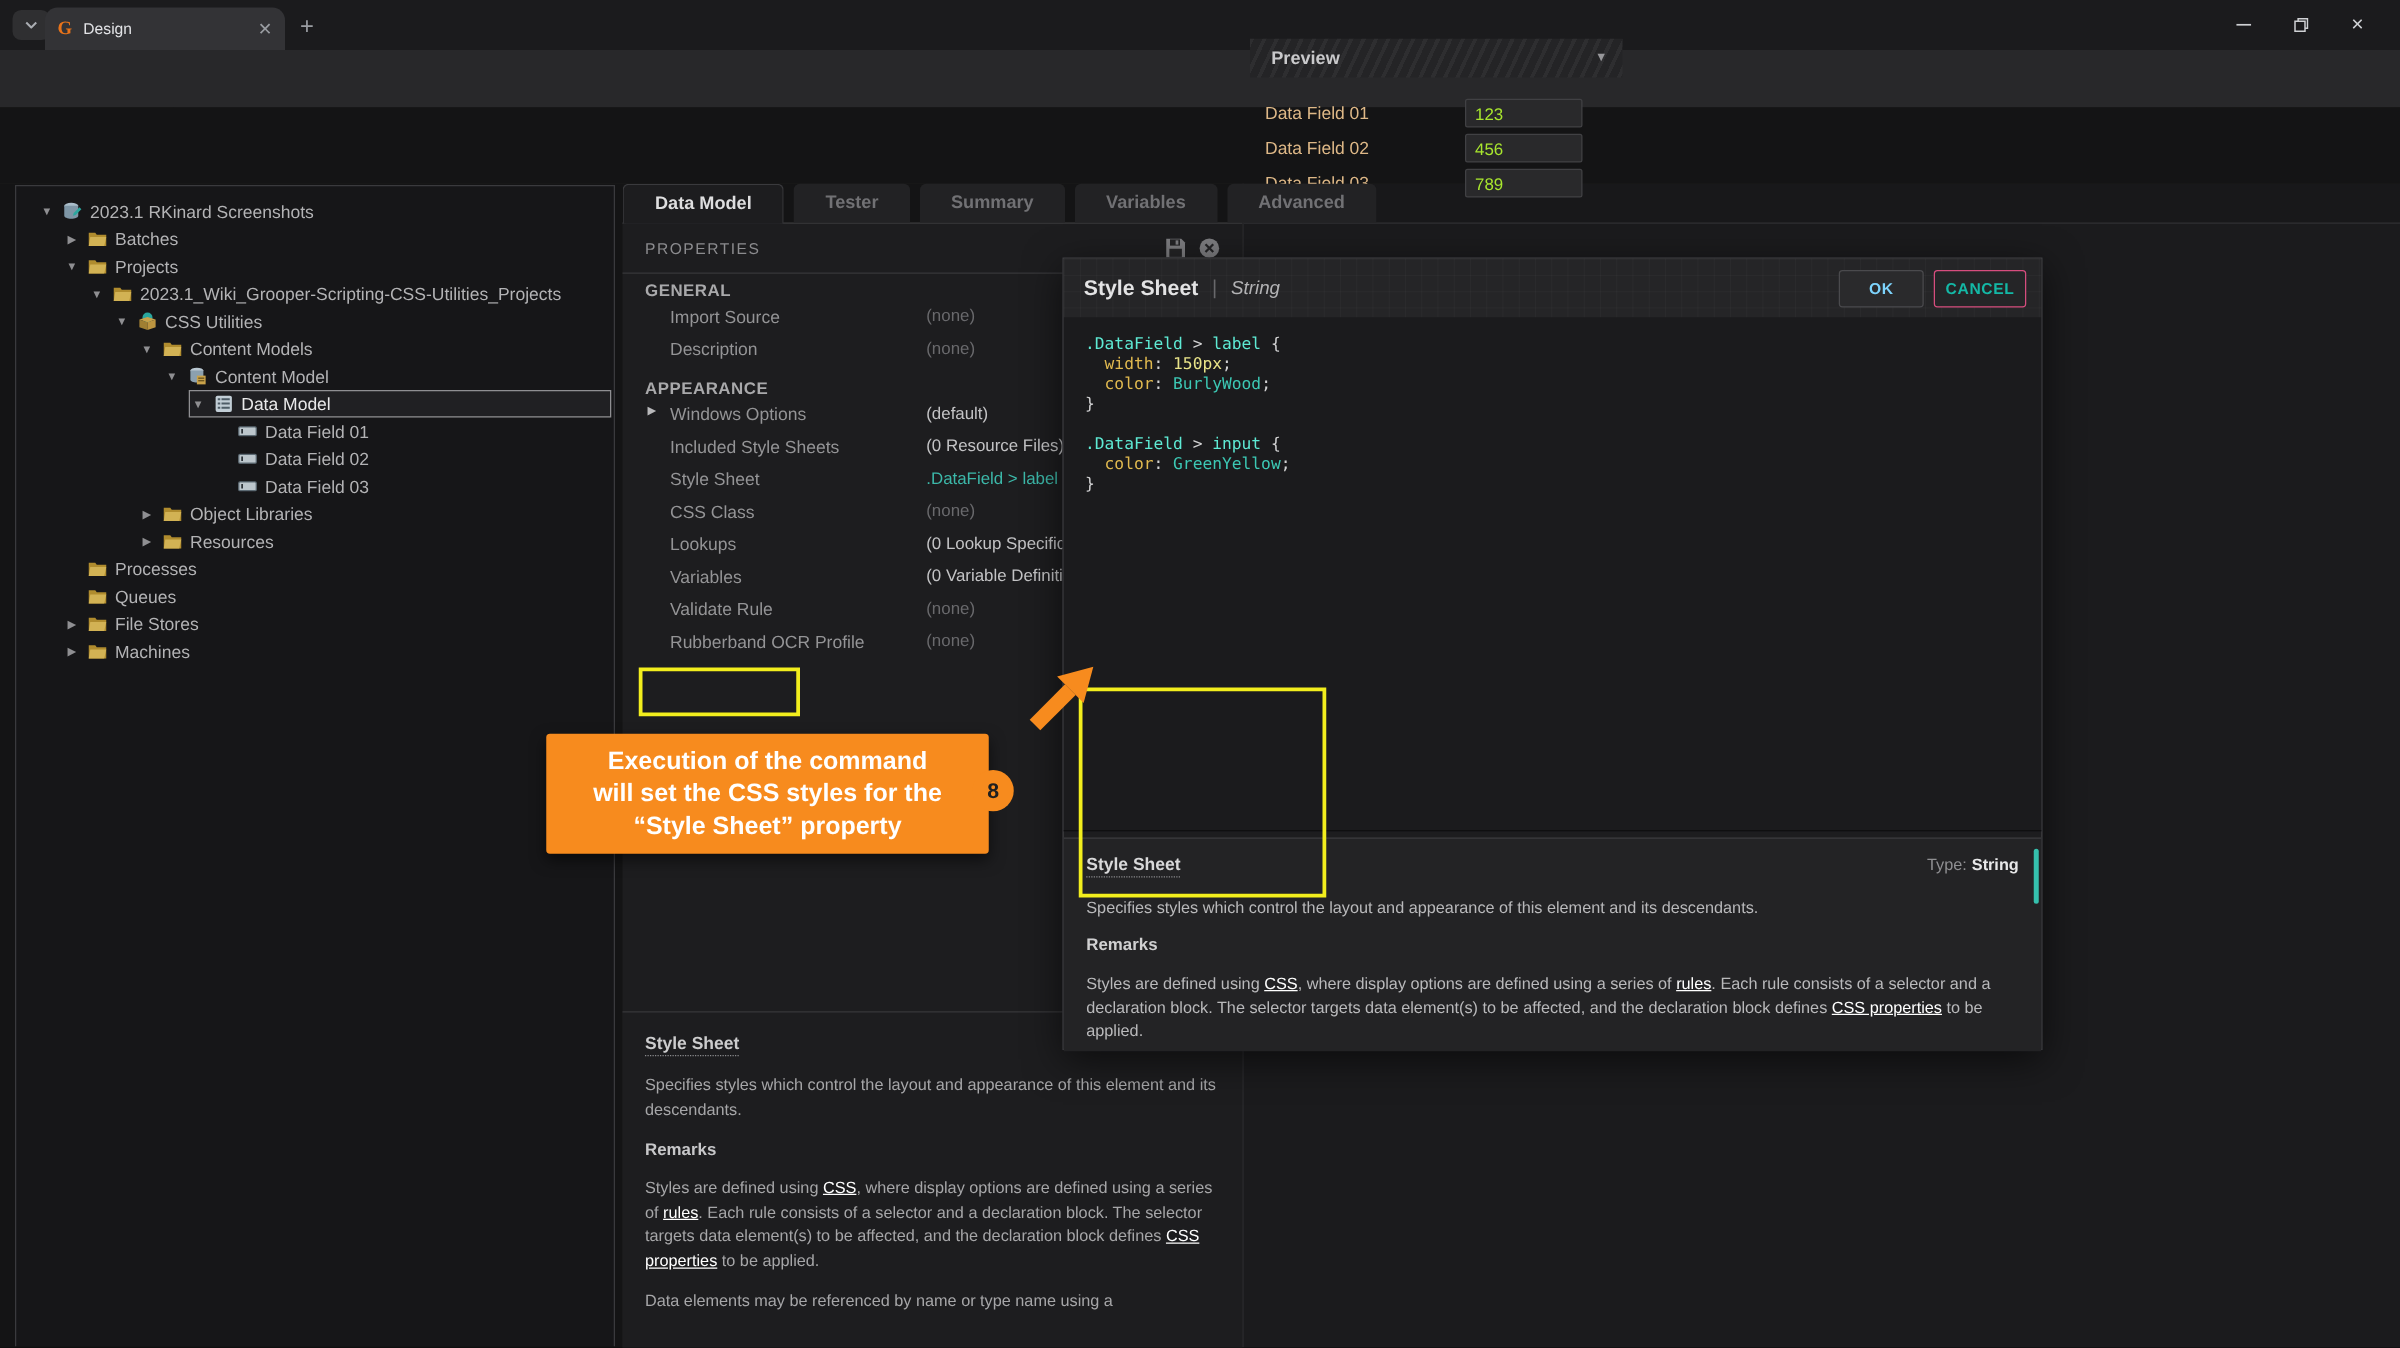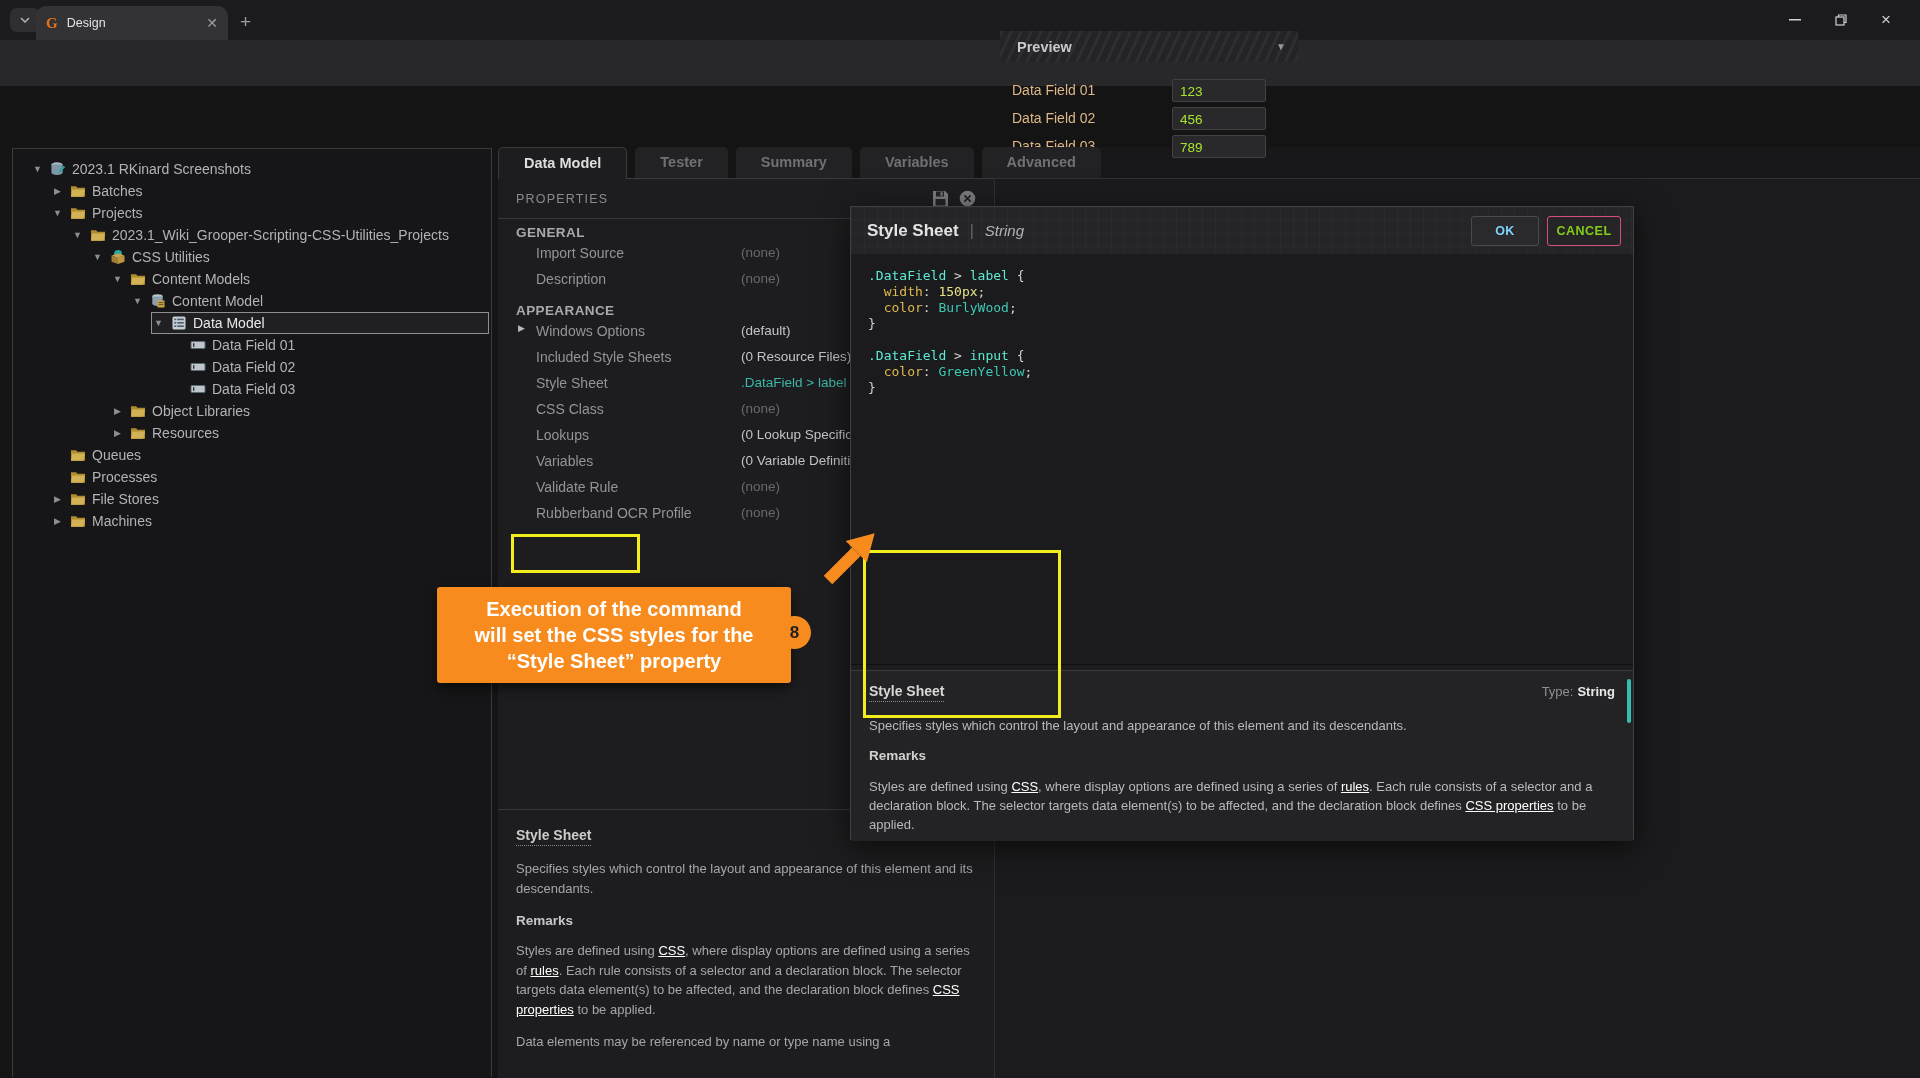--- a/index.html
+++ b/index.html
@@ -105,21 +105,21 @@
       box-sizing:border-box;z-index:20;box-shadow:0 8px 30px rgba(0,0,0,.6);}
   .dlg-title{height:47px;background-color:#252527;display:flex;align-items:center;padding:0 12px 0 16px;box-sizing:border-box;
       background-image:linear-gradient(rgba(255,255,255,.025) 1px,transparent 1px),linear-gradient(90deg,rgba(255,255,255,.025) 1px,transparent 1px);
       background-size:13px 13px;}
   .dlg-name{color:#e3e3e4;font-size:17px;font-weight:bold;}
   .dlg-sep{color:#68686b;margin:0 11px;font-size:16px;}
   .dlg-type{color:#b3b3b5;font-size:15px;font-style:italic;}
   .dlg-btns{margin-left:auto;display:flex;gap:8px;}
   .dbtn{height:28px;border-radius:3px;font-size:12.5px;font-weight:bold;display:flex;align-items:center;justify-content:center;letter-spacing:.5px;}
   .dbtn.ok{width:66px;background:#2a2a2c;border:1px solid #4a4a4d;color:#7dd3fc;}
-  .dbtn.cancel{width:72px;background:#252527;border:1px solid #d64d7e;color:#84cc16;}
+  .dbtn.cancel{width:72px;background:#252527;border:1px solid #d64d7e;color:#14b8a6;}
   .dlg-editor{height:410px;background:#1b1b1d;border-bottom:1px solid #0f0f10;position:relative;}
   .code{position:absolute;left:17px;top:14px;font-family:"DejaVu Sans Mono",monospace;font-size:13px;line-height:16px;white-space:pre;}
   .tk-sel{color:#5eead4;} .tk-pun{color:#d2d2d3;} .tk-prop{color:#e0b94f;} .tk-num{color:#e8e388;} .tk-val{color:#3cc8b4;}
   .dlg-help{height:171px;margin-top:5px;background:#232325;border-top:1px solid #3c3c3f;box-sizing:border-box;
       padding:12px 18px;overflow:hidden;position:relative;}
   .dh-row{display:flex;align-items:baseline;justify-content:space-between;}
   .dh-head{display:inline-block;color:#d8d8d9;font-size:14px;font-weight:bold;border-bottom:1px dotted #8a8a8c;padding-bottom:2px;}
   .dh-type{font-size:13px;color:#8f8f92;}
   .dh-type b{color:#e8e8e9;margin-left:4px;}
   .dh-p{color:#b9b9bb;font-size:13px;line-height:19px;margin-top:14px;}
@@ -502,34 +502,34 @@
       <div class="tree-row">
         <span style="width: 38px; flex: 0 0 auto;"></span>
         <div class="row-body">
           <span class="tw"></span>
           <span class="tico">
             <svg width="16" height="16" viewBox="0 0 16 16">
               <path d="M1 3.2h5.2l1.2 1.6H15v9H1z" fill="#b08c2e"></path>
               <path d="M2.2 6.6H15l-1.6 7.2H1z" fill="#d2b254"></path>
             </svg>
           </span>
+          <span class="tlabel">Processes</span>
+        </div>
+      </div>
+      <div class="tree-row">
+        <span style="width: 38px; flex: 0 0 auto;"></span>
+        <div class="row-body">
+          <span class="tw"></span>
+          <span class="tico">
+            <svg width="16" height="16" viewBox="0 0 16 16">
+              <path d="M1 3.2h5.2l1.2 1.6H15v9H1z" fill="#b08c2e"></path>
+              <path d="M2.2 6.6H15l-1.6 7.2H1z" fill="#d2b254"></path>
+            </svg>
+          </span>
           <span class="tlabel">Queues</span>
-        </div>
-      </div>
-      <div class="tree-row">
-        <span style="width: 38px; flex: 0 0 auto;"></span>
-        <div class="row-body">
-          <span class="tw"></span>
-          <span class="tico">
-            <svg width="16" height="16" viewBox="0 0 16 16">
-              <path d="M1 3.2h5.2l1.2 1.6H15v9H1z" fill="#b08c2e"></path>
-              <path d="M2.2 6.6H15l-1.6 7.2H1z" fill="#d2b254"></path>
-            </svg>
-          </span>
-          <span class="tlabel">Processes</span>
         </div>
       </div>
       <div class="tree-row">
         <span style="width: 38px; flex: 0 0 auto;"></span>
         <div class="row-body">
           <span class="tw">▶</span>
           <span class="tico">
             <svg width="16" height="16" viewBox="0 0 16 16">
               <path d="M1 3.2h5.2l1.2 1.6H15v9H1z" fill="#b08c2e"></path>
               <path d="M2.2 6.6H15l-1.6 7.2H1z" fill="#d2b254"></path>

